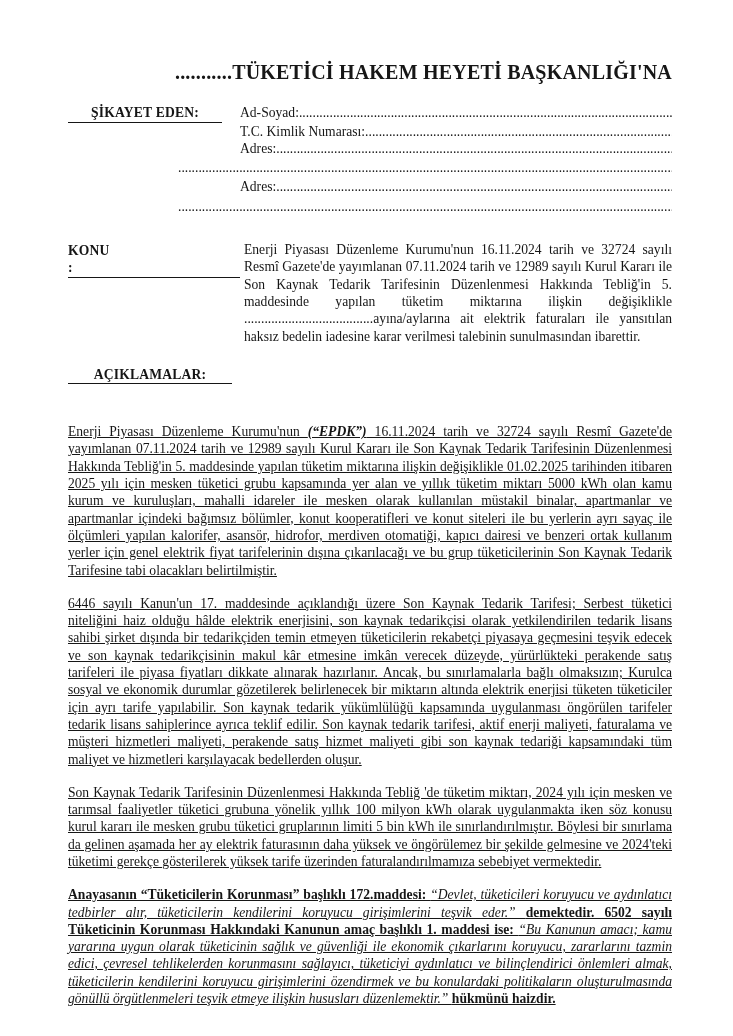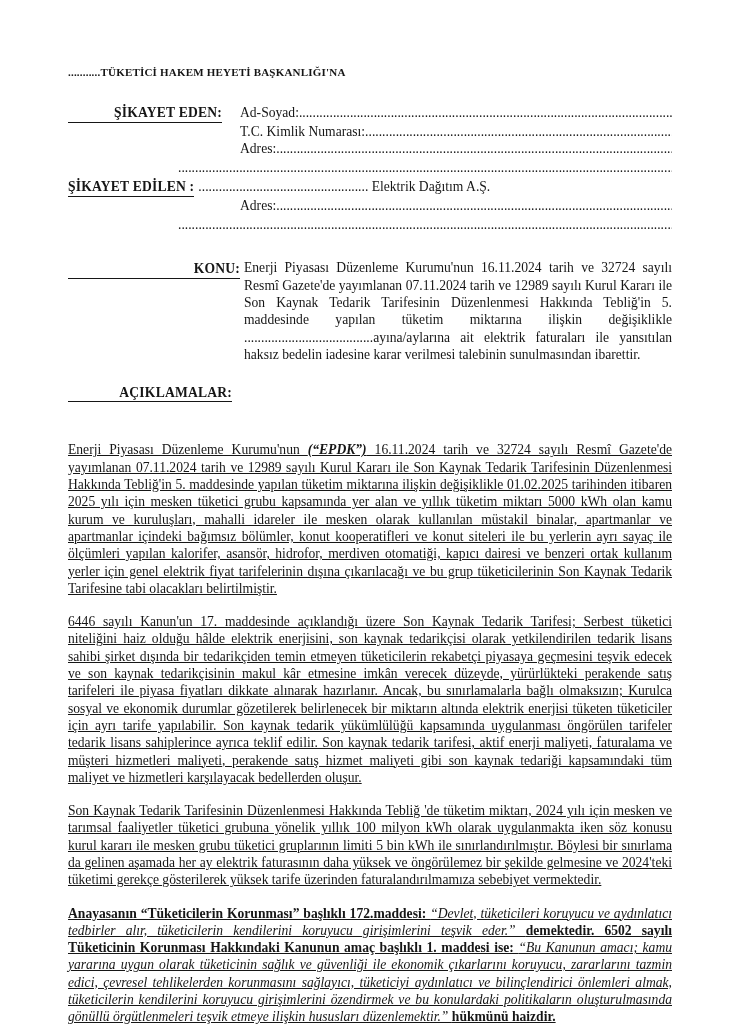--- a/index.html
+++ b/index.html
@@ -10,40 +10,40 @@
     background:#ffffff;
     color:#161616;
     font-family:"Liberation Serif","DejaVu Serif",serif;
     font-size:13.6px;
     line-height:17.3px;
     box-sizing:border-box;
     padding:64px 61px 30px 68px;
     overflow:hidden;
   }
   .title{
-    text-align:left;
+    text-align:right;
     font-weight:bold;
-    font-size:11px;
+    font-size:20px;
     letter-spacing:0.2px;
     margin-bottom:23px;
     white-space:nowrap;
   }
   .prow{display:flex;align-items:baseline;}
   .label-col{width:172px;flex:none;}
   .ulab{
     display:inline-flex;
-    justify-content:flex-end;
+    justify-content:center;
     border-bottom:1.6px solid #161616;
     padding-bottom:0px;
     font-weight:bold;
     letter-spacing:0.2px;
     box-sizing:border-box;
   }
   .w-eden{width:154px;}
-  .w-konu{width:172px;}
+  .w-konu{width:172px;flex-direction:column;}
   .w-acik{width:164px;}
   .ulab2{
     display:inline-block;
     border-bottom:1.6px solid #161616;
     font-weight:bold;
     letter-spacing:0.2px;
     flex:none;
     white-space:nowrap;
   }
   .val{flex:1;overflow:hidden;white-space:nowrap;}
@@ -88,24 +88,20 @@
     <div class="label-col"></div>
     <div class="val">T.C. Kimlik Numarası:.............................................................................................................................</div>
   </div>
   <div class="prow">
     <div class="label-col"></div>
     <div class="val">Adres:..............................................................................................................................................</div>
   </div>
   <div class="dotline">.......................................................................................................................................................................</div>
 
   <div class="prow">
-    <span class="ulab2">ŞİKAYET EDİLEN :</span>
-    <div class="val2">.................................................. Elektrik Dağıtım A.Ş.</div>
-  </div>
-  <div class="prow">
     <div class="label-col"></div>
     <div class="val">Adres:..............................................................................................................................................</div>
   </div>
   <div class="dotline">.......................................................................................................................................................................</div>
 
   <div class="konu-block">
     <div class="konu-label-col">
       <span class="ulab w-konu">
           <span>KONU</span>
           <span>:</span>

